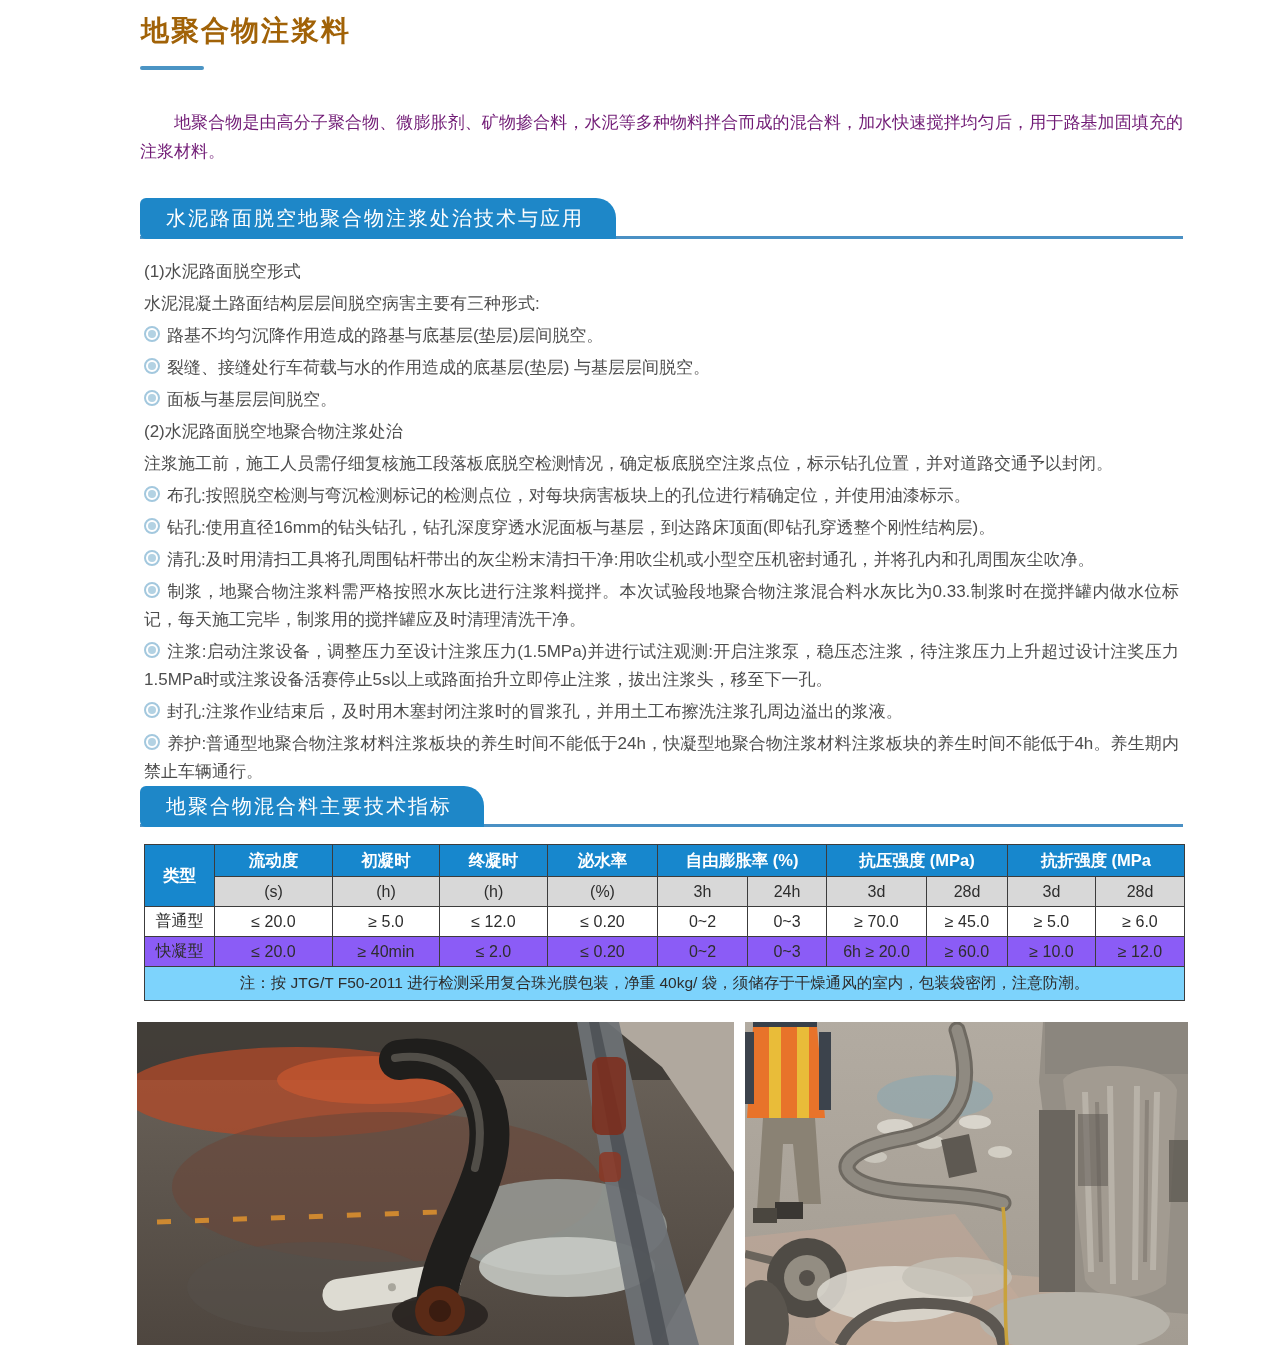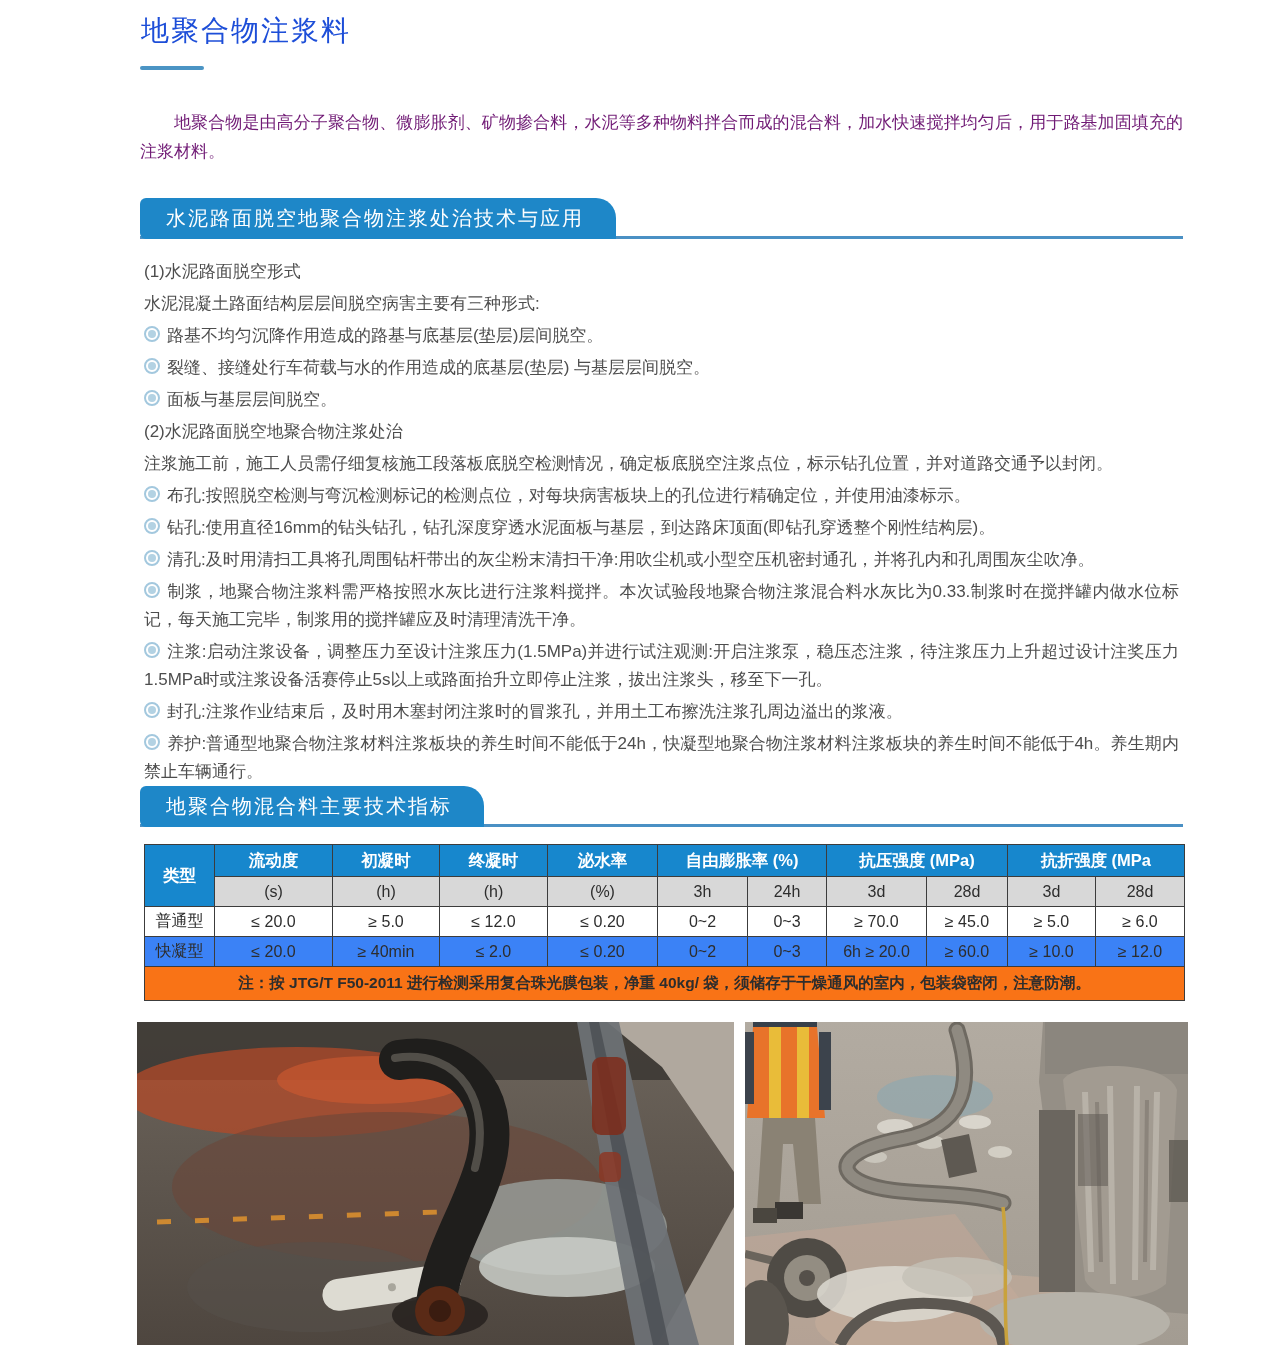--- a/index.html
+++ b/index.html
@@ -2,22 +2,22 @@
 <html><head>
 <meta charset="utf-8">
 <style>
   html,body{margin:0;padding:0;background:#ffffff;}
   .page{
     position:relative;width:1280px;height:1372px;background:#ffffff;
     font-family:"Liberation Sans","DejaVu Sans",sans-serif;overflow:hidden;
     color:#4f4f4f;
   }
   .doc-title{
-    position:absolute;left:141px;top:12px;font-size:28px;font-weight:normal;
-    color:#1d4ed8;letter-spacing:2px;
+    position:absolute;left:141px;top:12px;font-size:28px;font-weight:bold;
+    color:#a16207;letter-spacing:2px;
   }
   .title-dash{
     position:absolute;left:140px;top:66px;width:64px;height:4px;
     background:#4b94c4;border-radius:2px;
   }
   .intro{
     position:absolute;left:140px;top:108px;width:1043px;
     font-size:17px;line-height:29px;color:#701a75;
     text-align:justify;text-indent:2em;
   }
@@ -53,23 +53,23 @@
     border-collapse:collapse;table-layout:fixed;font-size:16px;color:#2d2d2d;
   }
   .spec-table th,.spec-table td{
     border:1.6px solid #3c3c3c;text-align:center;vertical-align:middle;
     padding:0;height:29px;white-space:nowrap;overflow:hidden;font-weight:normal;
   }
   .spec-table .th-blue{
     background:#1787cd;color:#ffffff;font-weight:bold;font-size:16.5px;height:31px;
   }
   .spec-table .th-sub{background:#d8d8d8;color:#2d2d2d;}
-  .spec-table tr.alt td{background:#3b82f6;}
+  .spec-table tr.alt td{background:#8b5cf6;}
   .spec-table td.note-cell{
-    height:33px;font-size:15.5px;background:#f97316;white-space:normal;font-weight:bold;
+    height:33px;font-size:15.5px;background:#7dd3fc;white-space:normal;
   }
 
   .photo{position:absolute;top:1022px;height:323px;overflow:hidden;background:#9a948c;}
   .photo-left{left:137px;width:597px;}
   .photo-right{left:745px;width:443px;}
   .photo svg{display:block;width:100%;height:100%;}
 </style>
 </head>
 <body>
 

